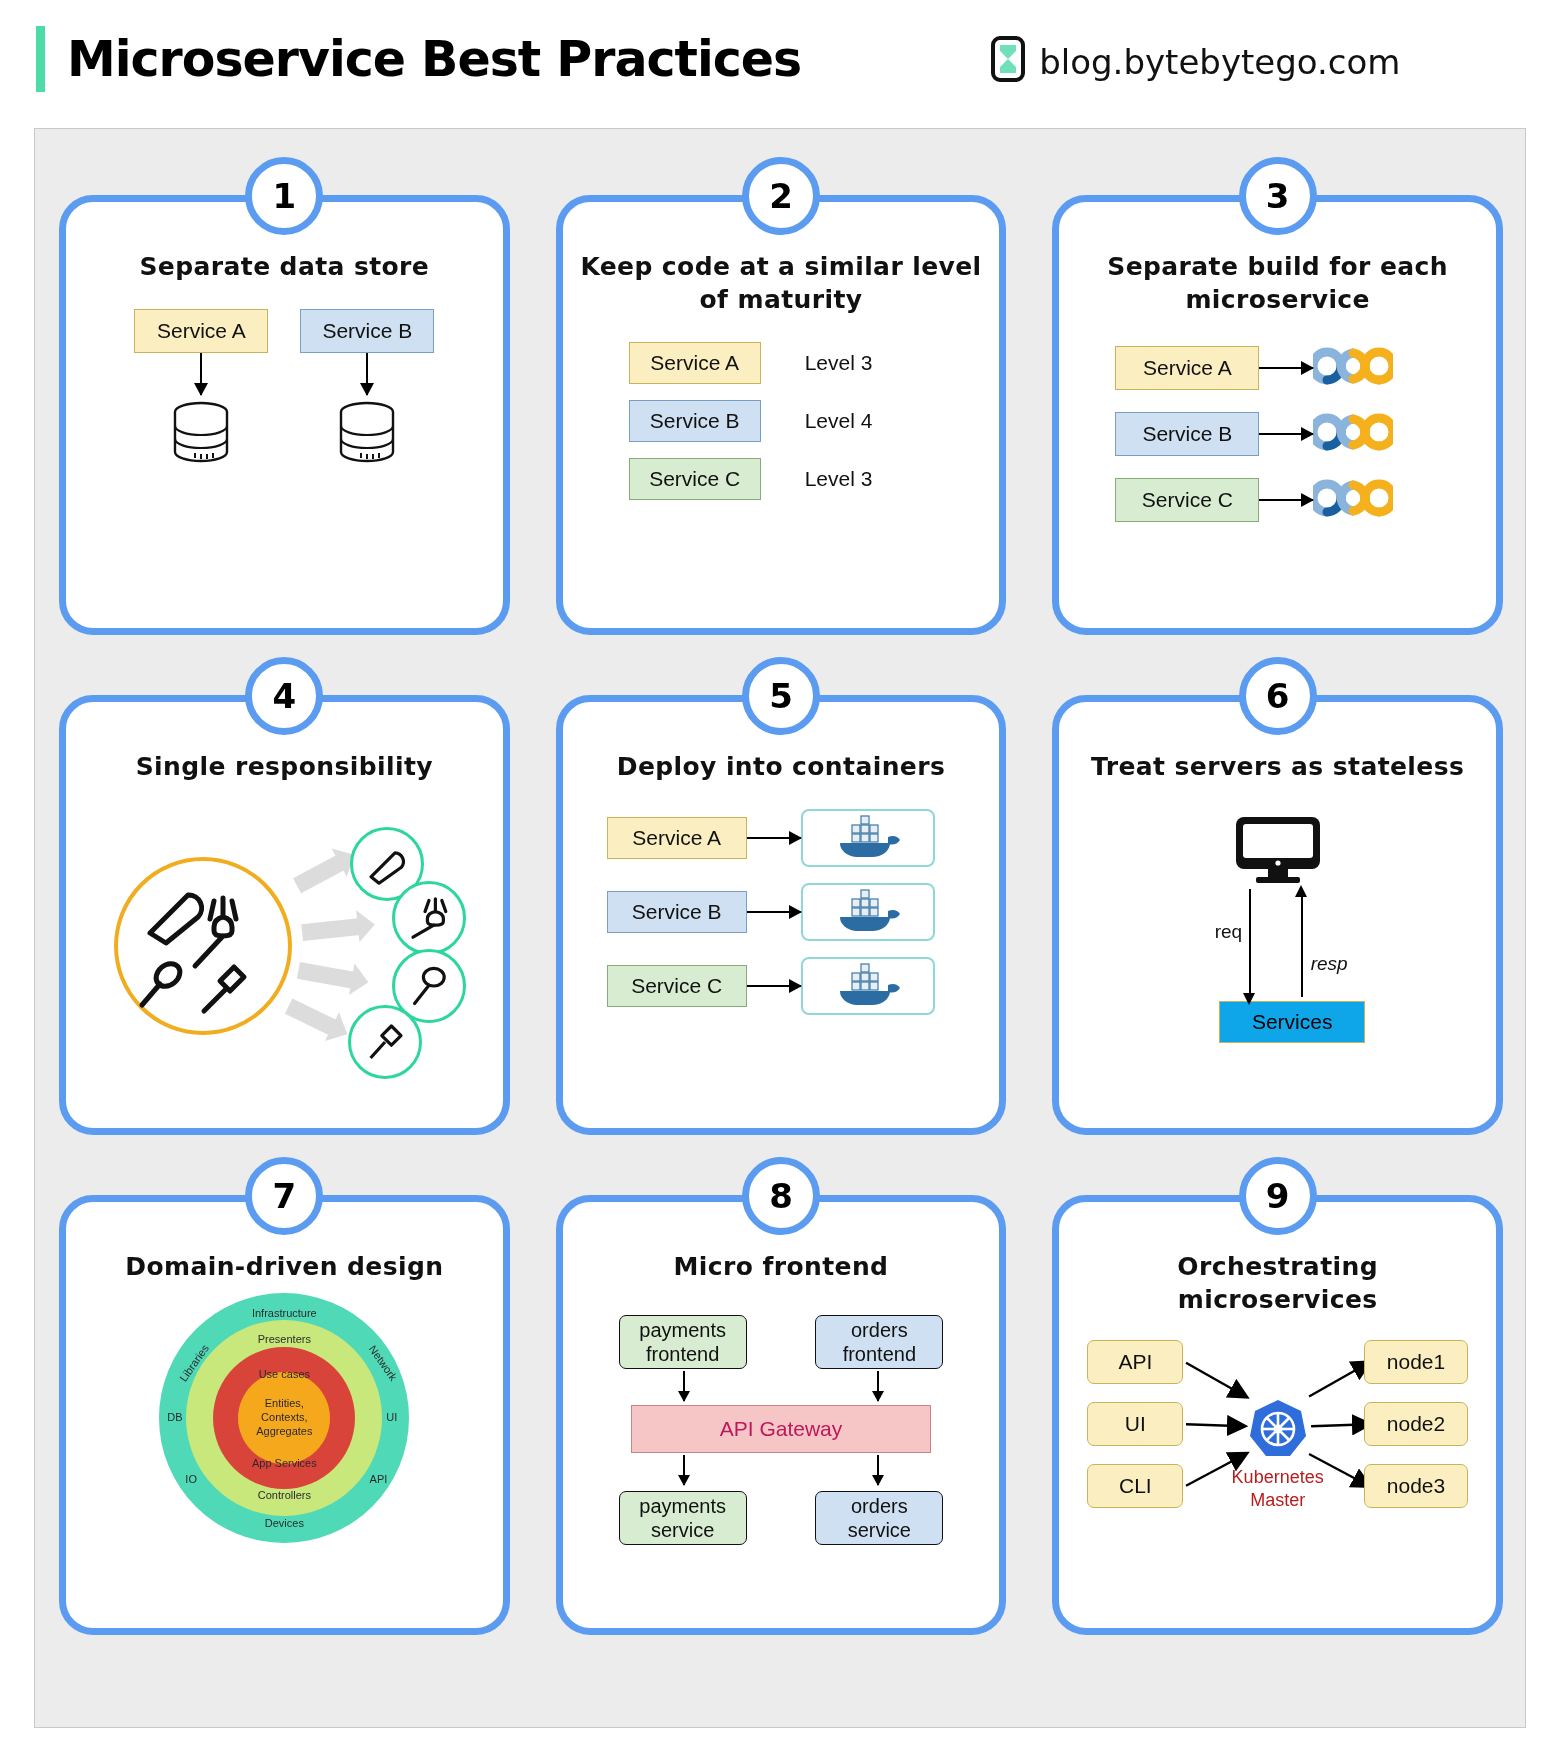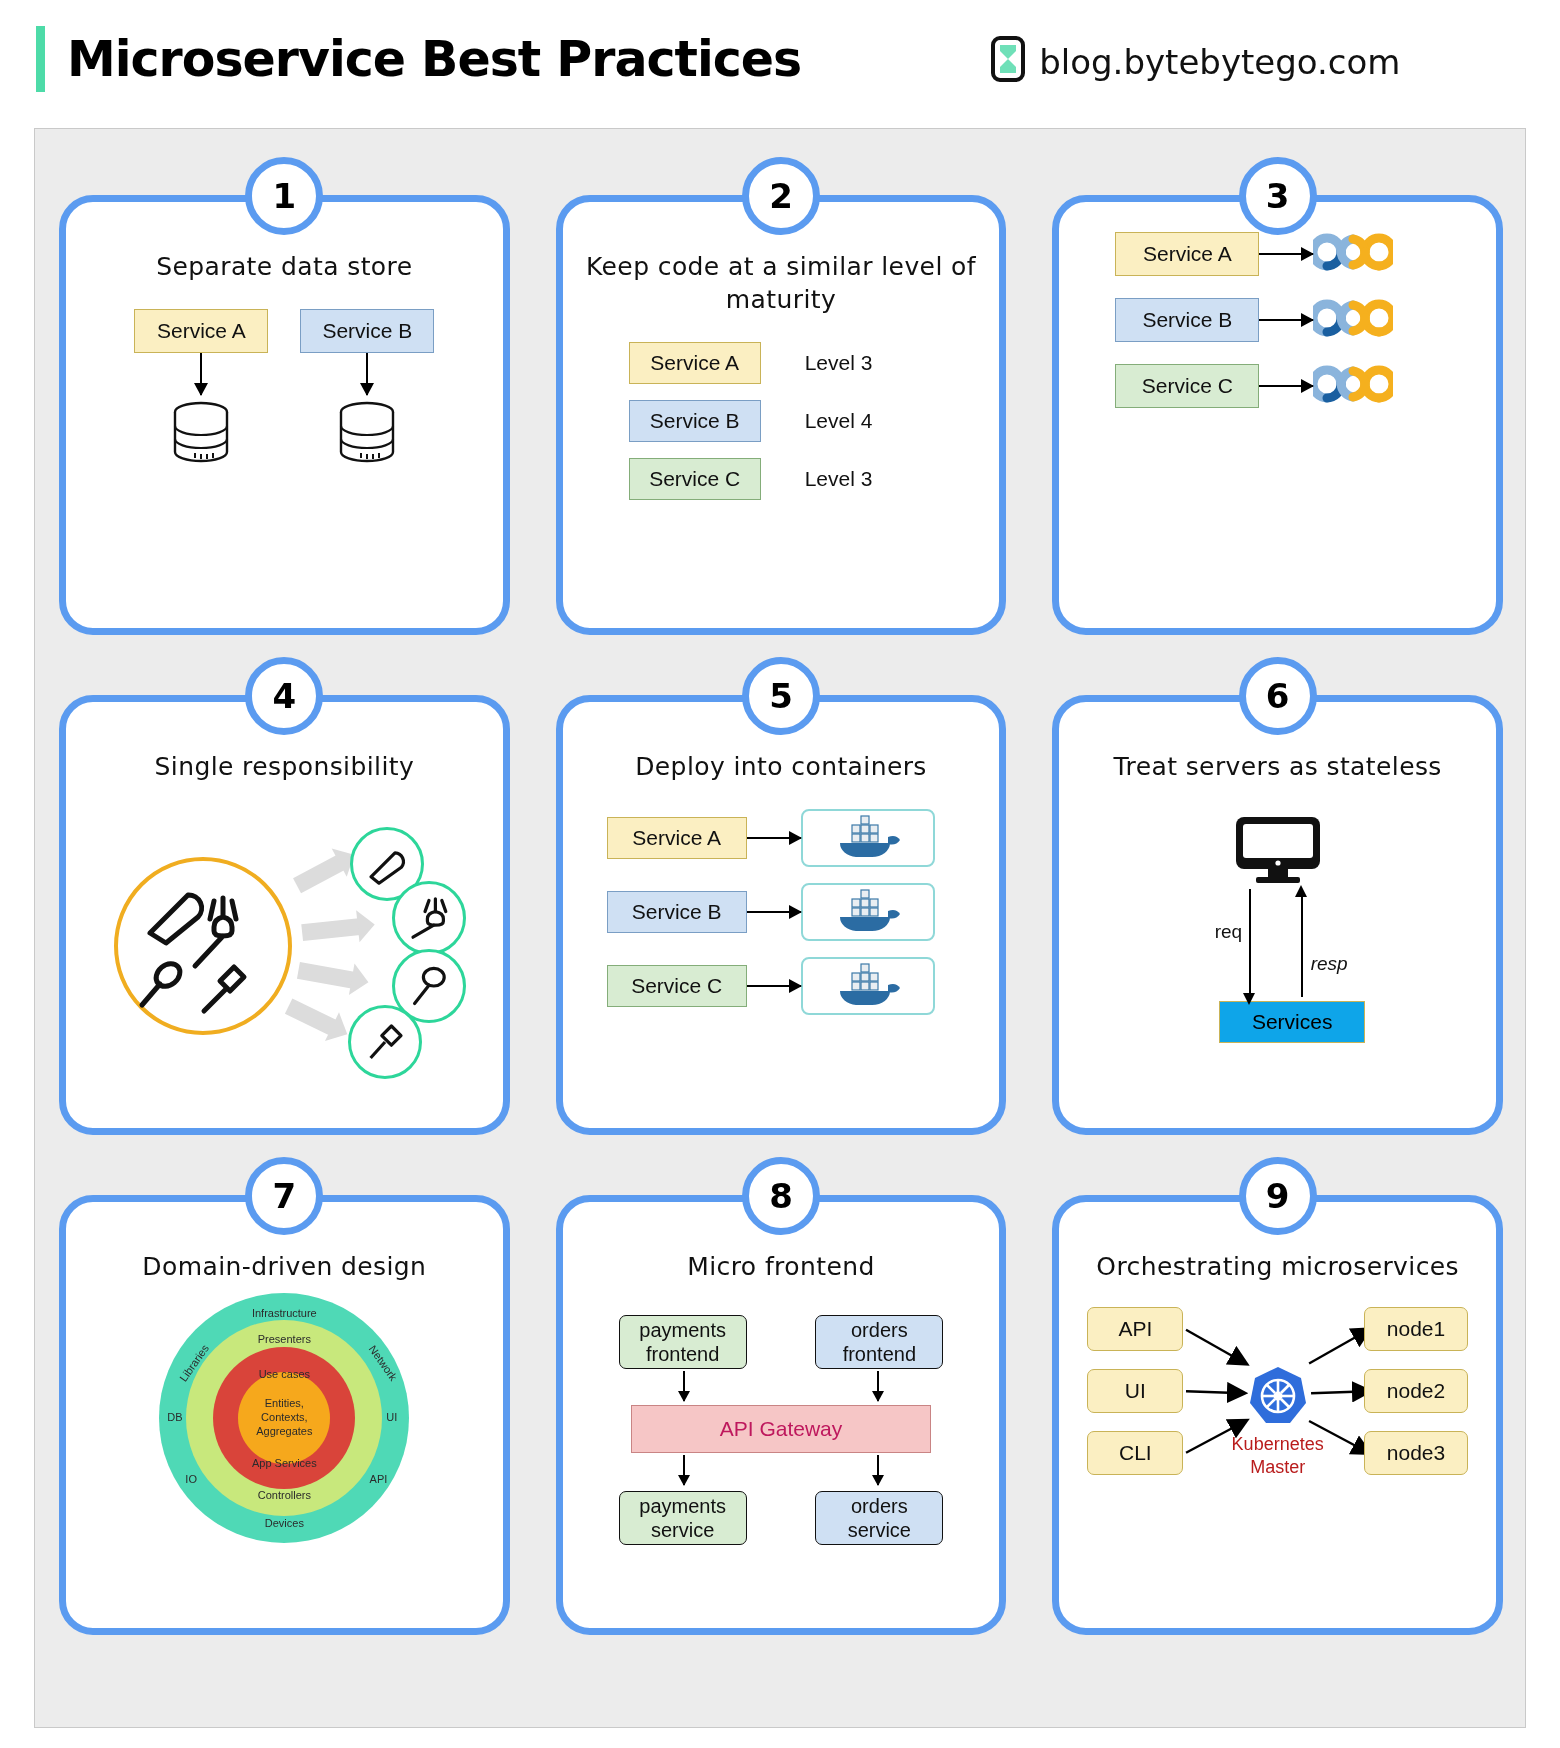--- a/index.html
+++ b/index.html
@@ -82,21 +82,21 @@
     font-family: "DejaVu Sans", sans-serif;
     font-weight: bold;
     font-size: 34px;
     color: #000;
     z-index: 5;
   }
   .card-title {
     margin-top: 48px;
     text-align: center;
     font-family: "DejaVu Sans", sans-serif;
-    font-weight: normal;
+    font-weight: bold;
     font-size: 25px;
     line-height: 1.32;
     color: #111;
     letter-spacing: 0.4px;
     padding: 0 14px;
   }
   .card-body {
     position: relative;
     margin-top: 26px;
     height: 260px;
@@ -297,20 +297,21 @@
         <div class="c2-row">
           <div class="svc svc-c c2-box">Service C</div>
           <div class="lvl">Level 3</div>
         </div>
       </div>
     </div>
   </div>
 
   <div class="card">
     <div class="badge">3</div>
+    <div class="card-title">Separate build for each microservice</div>
     <div class="card-body">
       <div class="c3-list">
         <div class="c3-row">
           <div class="svc svc-a c3-box">Service A</div>
           <div class="arr-h"></div>
           <span>
             <svg width="80" height="48" viewBox="0 0 80 48">
               <g fill="none" stroke-width="9" stroke-linecap="round">
                 <path d="M28 24 a14 14 0 1 0 -14 14" stroke="#8ab4dc"></path>
                 <path d="M14 38 a14 14 0 0 0 14 -14" stroke="#1a5fa0"></path>

